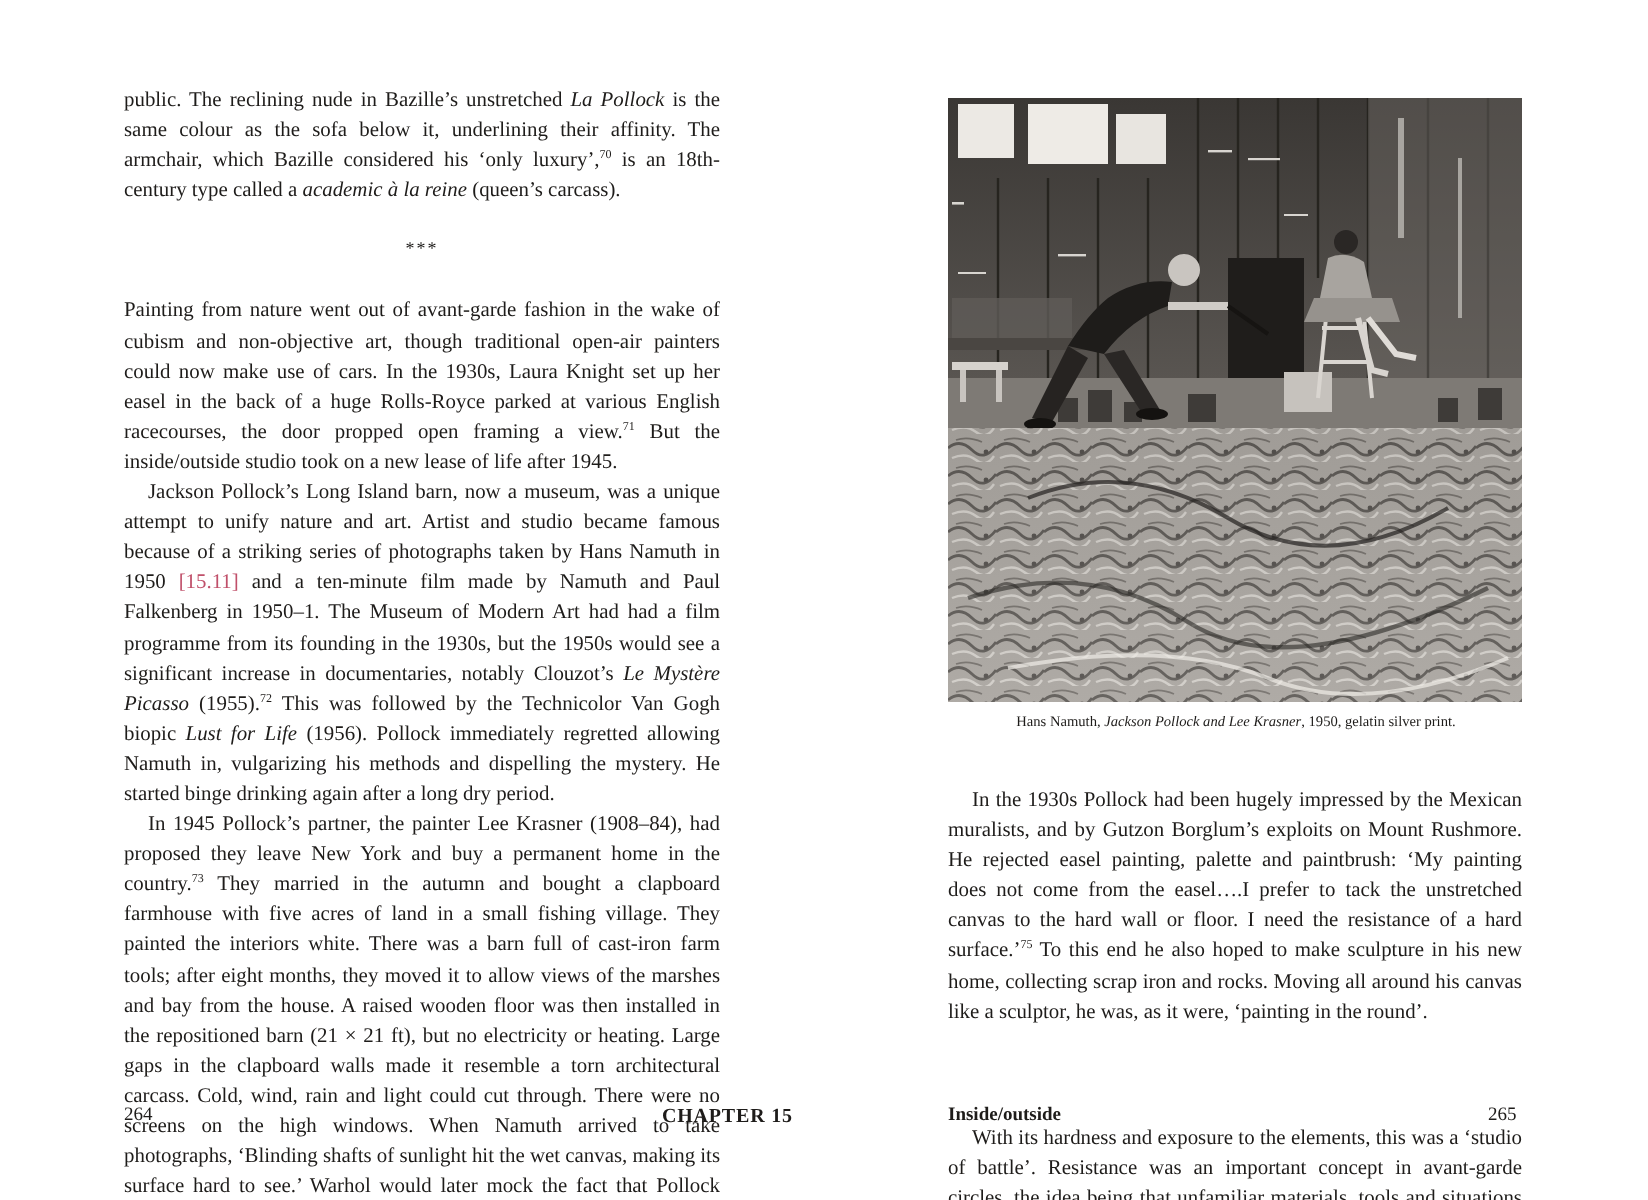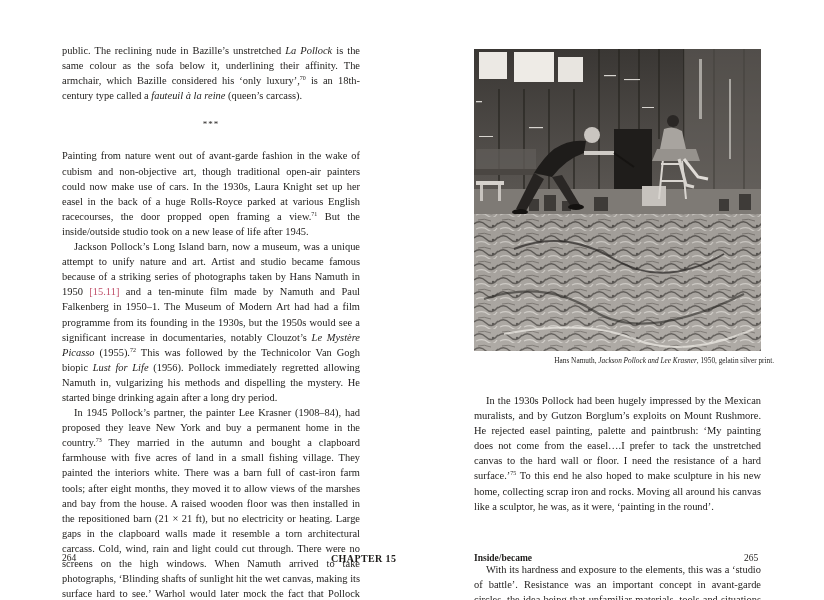--- a/index.html
+++ b/index.html
@@ -16,29 +16,29 @@
   .ornament { text-align: center; margin: 14px 0 16px 0; letter-spacing: 1px; font-size: 9px; }
   sup { font-size: 6px; line-height: 0; vertical-align: 4px; }
   .fig-ref { color: #c0506a; }
   em { font-style: italic; }
   .footer { position: absolute; top: 553px; font-size: 9.5px; font-weight: normal; }
   .folio-left { left: 62px; }
   .running-left { left: 331px; font-size: 10px; letter-spacing: 0.4px; font-weight: bold; }
   .running-right { left: 474px; font-size: 9.5px; font-weight: bold; }
   .folio-right { left: 744px; }
   .photo { position: absolute; left: 474px; top: 49px; width: 287px; height: 302px; overflow: hidden; background: #6a6664; }
-  .caption { position: absolute; left: 462px; width: 312px; top: 356px; text-align: right; font-size: 7.3px; }
+  .caption { position: absolute; left: 462px; width: 312px; top: 356px; text-align: center; font-size: 7.3px; }
   .page-right .textblock { left: 474px; width: 287px; top: 393px; position: absolute; }
 </style>
 </head>
 <body>
 
 <div class="page page-left">
   <div class="textblock" id="left-text">
-      <p class="para"><span>public. The reclining nude in Bazille’s unstretched </span><em>La Pollock</em><span> is the same colour as the sofa below it, underlining their affinity. The armchair, which Bazille considered his ‘only luxury’,</span><sup>70</sup><span> is an 18th-century type called a </span><em>fauteuil à la reine</em><span> (queen’s carcass).</span></p>
+      <p class="para"><span>public. The reclining nude in Bazille’s unstretched </span><em>La Pollock</em><span> is the same colour as the sofa below it, underlining their affinity. The armchair, which Bazille considered his ‘only luxury’,</span><sup>70</sup><span> is an 18th-century type called a </span><em>academic à la reine</em><span> (queen’s carcass).</span></p>
       <div class="ornament">***</div>
       <p class="para"><span>Painting from nature went out of avant-garde fashion in the wake of cubism and non-objective art, though traditional open-air painters could now make use of cars. In the 1930s, Laura Knight set up her easel in the back of a huge Rolls-Royce parked at various English racecourses, the door propped open framing a view.</span><sup>71</sup><span> But the inside/outside studio took on a new lease of life after 1945.</span></p>
       <p class="para indent"><span>Jackson Pollock’s Long Island barn, now a museum, was a unique attempt to unify nature and art. Artist and studio became famous because of a striking series of photographs taken by Hans Namuth in 1950 </span><span class="fig-ref">[15.11]</span><span> and a ten-minute film made by Namuth and Paul Falkenberg in 1950–1. The Museum of Modern Art had had a film programme from its founding in the 1930s, but the 1950s would see a significant increase in documentaries, notably Clouzot’s </span><em>Le Mystère Picasso</em><span> (1955).</span><sup>72</sup><span> This was followed by the Technicolor Van Gogh biopic </span><em>Lust for Life</em><span> (1956). Pollock immediately regretted allowing Namuth in, vulgarizing his methods and dispelling the mystery. He started binge drinking again after a long dry period.</span></p>
       <p class="para indent"><span>In 1945 Pollock’s partner, the painter Lee Krasner (1908–84), had proposed they leave New York and buy a permanent home in the country.</span><sup>73</sup><span> They married in the autumn and bought a clapboard farmhouse with five acres of land in a small fishing village. They painted the interiors white. There was a barn full of cast-iron farm tools; after eight months, they moved it to allow views of the marshes and bay from the house. A raised wooden floor was then installed in the repositioned barn (21 × 21 ft), but no electricity or heating. Large gaps in the clapboard walls made it resemble a torn architectural carcass. Cold, wind, rain and light could cut through. There were no screens on the high windows. When Namuth arrived to take photographs, ‘Blinding shafts of sunlight hit the wet canvas, making its surface hard to see.’ Warhol would later mock the fact that Pollock ‘was still following the tradition of wanting to get out there alone in the woods’.</span></p>
     </div>
   <div class="footer folio-left">264</div>
   <div class="footer running-left">CHAPTER 15</div>
 </div>
 
 <div class="page-right-wrap">
@@ -144,16 +144,16 @@
       <path d="M10 250 Q70 230 120 262 T270 245" stroke="#2c2927" stroke-width="2.2" fill="none" opacity="0.6"></path>
       <path d="M30 285 Q110 270 160 290 T280 280" stroke="#efece7" stroke-width="2" fill="none" opacity="0.7"></path>
     </svg>
   </div>
   <div class="caption" id="caption"><span>Hans Namuth, </span><em>Jackson Pollock and Lee Krasner</em><span>, 1950, gelatin silver print.</span></div>
   <div class="page-right">
     <div class="textblock" id="right-text">
         <p class="para indent"><span>In the 1930s Pollock had been hugely impressed by the Mexican muralists, and by Gutzon Borglum’s exploits on Mount Rushmore. He rejected easel painting, palette and paintbrush: ‘My painting does not come from the easel….I prefer to tack the unstretched canvas to the hard wall or floor. I need the resistance of a hard surface.’</span><sup>75</sup><span> To this end he also hoped to make sculpture in his new home, collecting scrap iron and rocks. Moving all around his canvas like a sculptor, he was, as it were, ‘painting in the round’.</span></p>
         <p class="para indent last-full"><span>With its hardness and exposure to the elements, this was a ‘studio of battle’. Resistance was an important concept in avant-garde circles, the idea being that unfamiliar materials, tools and situations prevented any academic slickness. In 1948, Picasso explained the development of collage: ‘We sought to express reality</span></p>
       </div>
-    <div class="footer running-right">Inside/became</div>
+    <div class="footer running-right">Inside/outside</div>
     <div class="footer folio-right">265</div>
   </div>
 </div>
 
 </body></html>

